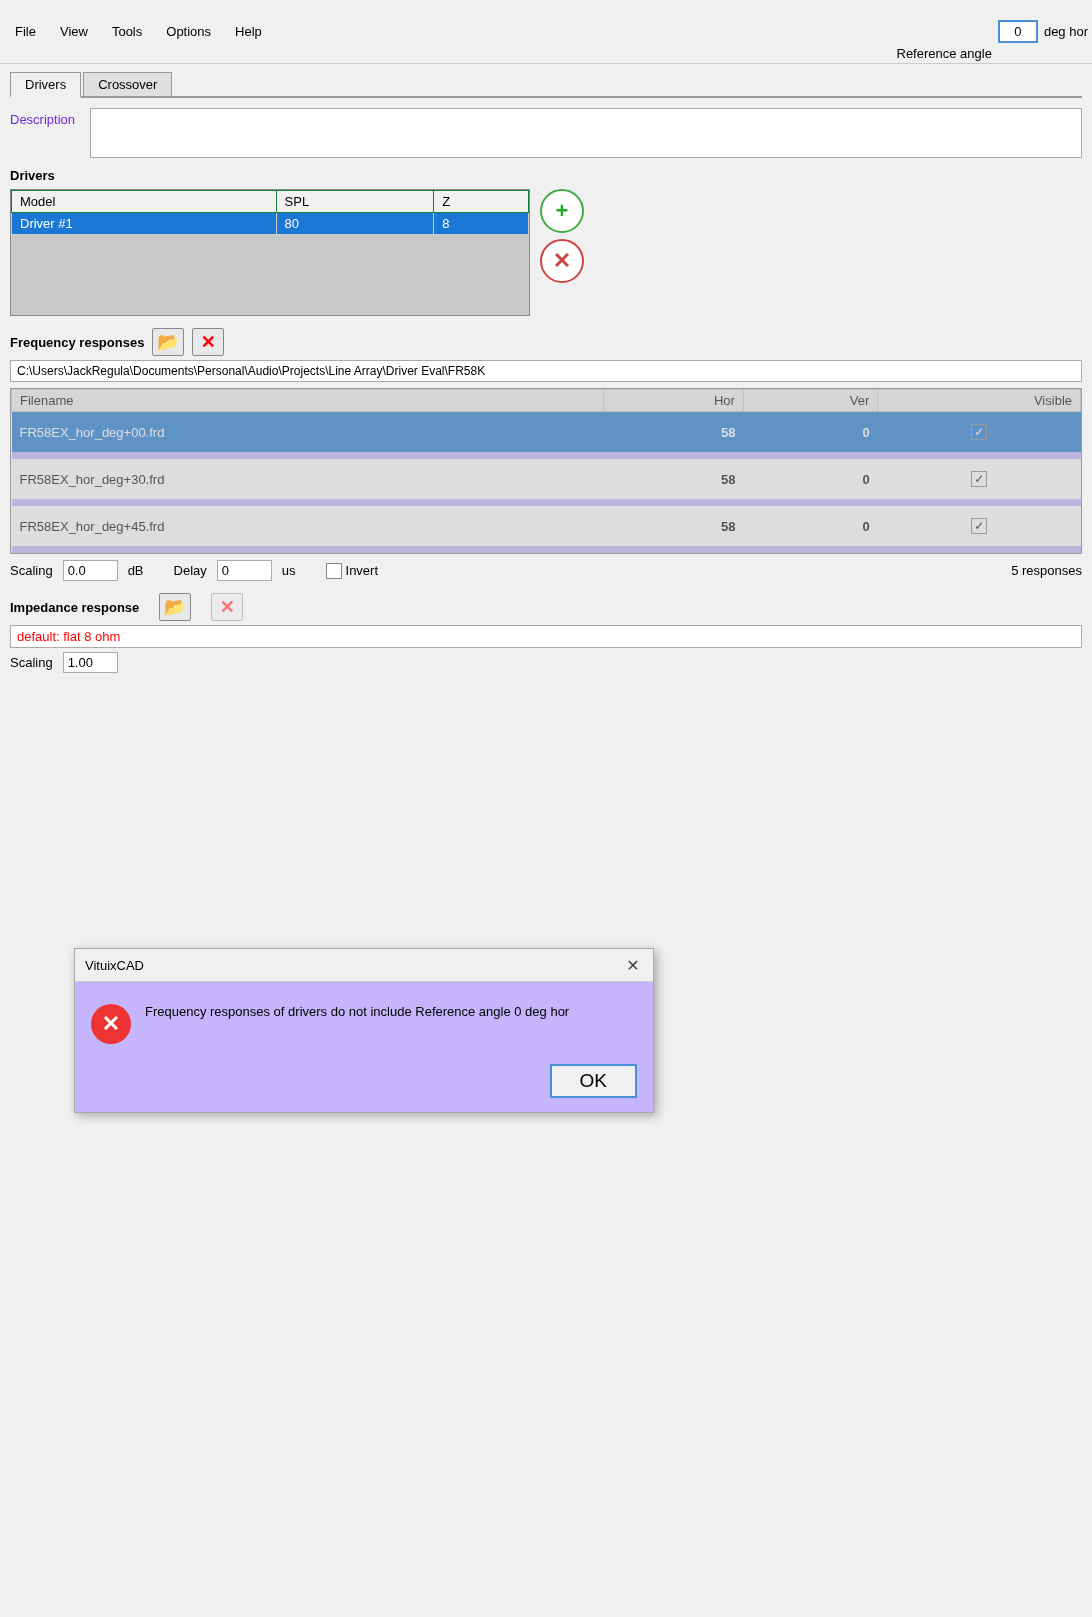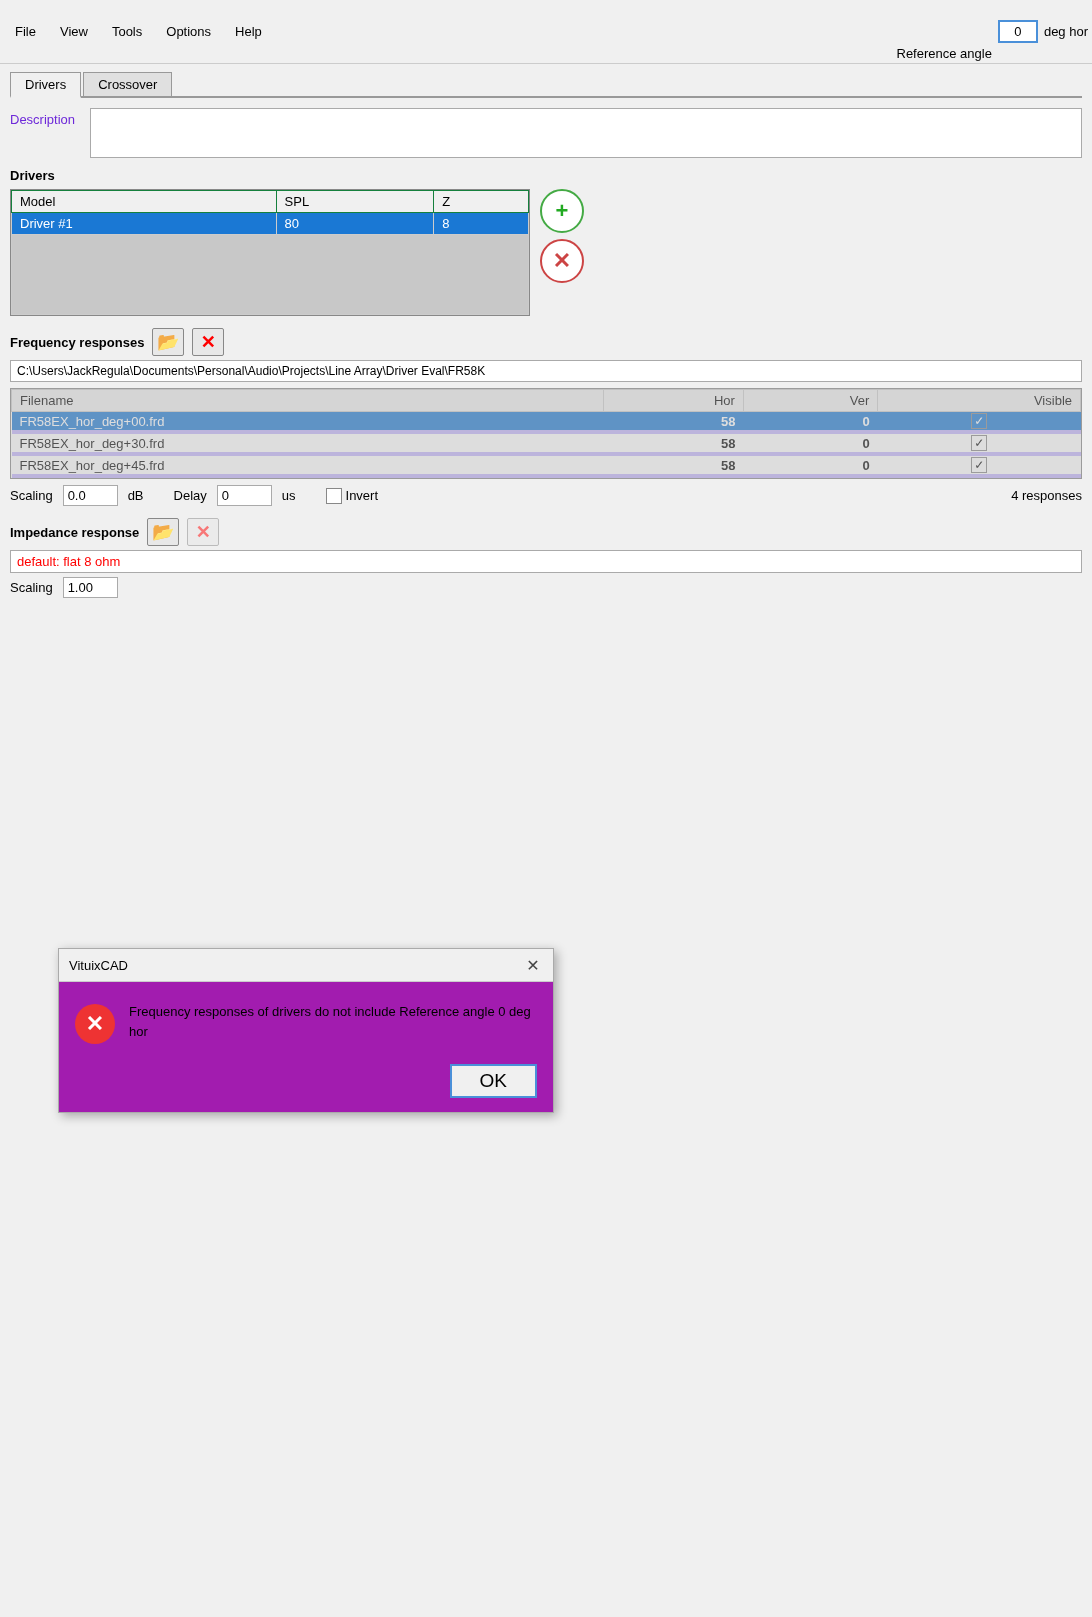--- a/index.html
+++ b/index.html
@@ -183,22 +183,22 @@
     }
     .freq-table th {
       background: #f0f0f0;
       border: 1px solid #ccc;
       padding: 3px 8px;
       text-align: left;
       font-weight: normal;
     }
     .freq-table th.right { text-align: right; }
     .freq-table td {
-      border-bottom: 4px solid #c4b5fd;
-      padding: 1px 8px;
+      border-bottom: 7px solid #c4b5fd;
+      padding: 12px 8px;
     }
     .freq-table tr.selected td {
       background: #1a78d4;
       color: #fff;
     }
     .freq-table td.num { text-align: right; font-weight: bold; }
     .freq-table td.check { text-align: center; }
     .checkbox-blue {
       width: 16px; height: 16px;
       border: 1px solid #888;
@@ -229,21 +229,21 @@
     .smoothing-select {
       border: 1px solid #aaa;
       padding: 2px 4px;
       font-size: 13px;
       width: 80px;
     }
     .responses-count { margin-left: auto; font-size: 13px; }
     .impedance-header {
       display: flex;
       align-items: center;
-      gap: 8px;
+      gap: 20px;
       margin: 12px 0 4px 0;
     }
     .impedance-path {
       width: 100%;
       border: 1px solid #aaa;
       background: #fff;
       padding: 3px 6px;
       font-size: 13px;
       color: red;
       margin-bottom: 4px;
@@ -251,26 +251,26 @@
     
     .dialog-overlay {
       position: absolute;
       top: 0; left: 0; right: 0; bottom: 0;
       background: rgba(180,180,180,0.45);
       display: flex;
       align-items: flex-start;
       justify-content: flex-start;
     }
     .dialog-box {
-      background: #a21caf;
+      background: #c4b5fd;
       border: 1px solid #aaa;
       box-shadow: 3px 3px 10px rgba(0,0,0,0.3);
-      width: 496px;
+      width: 580px;
       margin-top: 560px;
-      margin-left: 48px;
+      margin-left: 64px;
     }
     .dialog-titlebar {
       background: #f0f0f0;
       border-bottom: 1px solid #ccc;
       padding: 6px 10px;
       display: flex;
       align-items: center;
       justify-content: space-between;
     }
     .dialog-title { font-size: 13px; }
@@ -463,21 +463,21 @@
         <span>Scaling</span>
         <input class="bottom-input" type="text" value="0.0" style="">
         <span>dB</span>
         <span style="margin-left:20px;">Delay</span>
         <input class="bottom-input" type="text" value="0" style="">
         <span>us</span>
         <div class="invert-check" style="margin-left:20px;">
           <span class="checkbox-empty"></span>
           <span>Invert</span>
         </div>
-        <span class="responses-count">4 responses</span>
+        <span class="responses-count">5 responses</span>
       </div>
     </div>
 
     <div class="impedance-header">
       <span class="section-title" style="margin:0;">Impedance response</span>
       <div class="icon-btn">
         <span class="folder-icon">📂</span>
       </div>
       <div class="icon-btn x-disabled">
         <span class="x-icon-red">✕</span>

